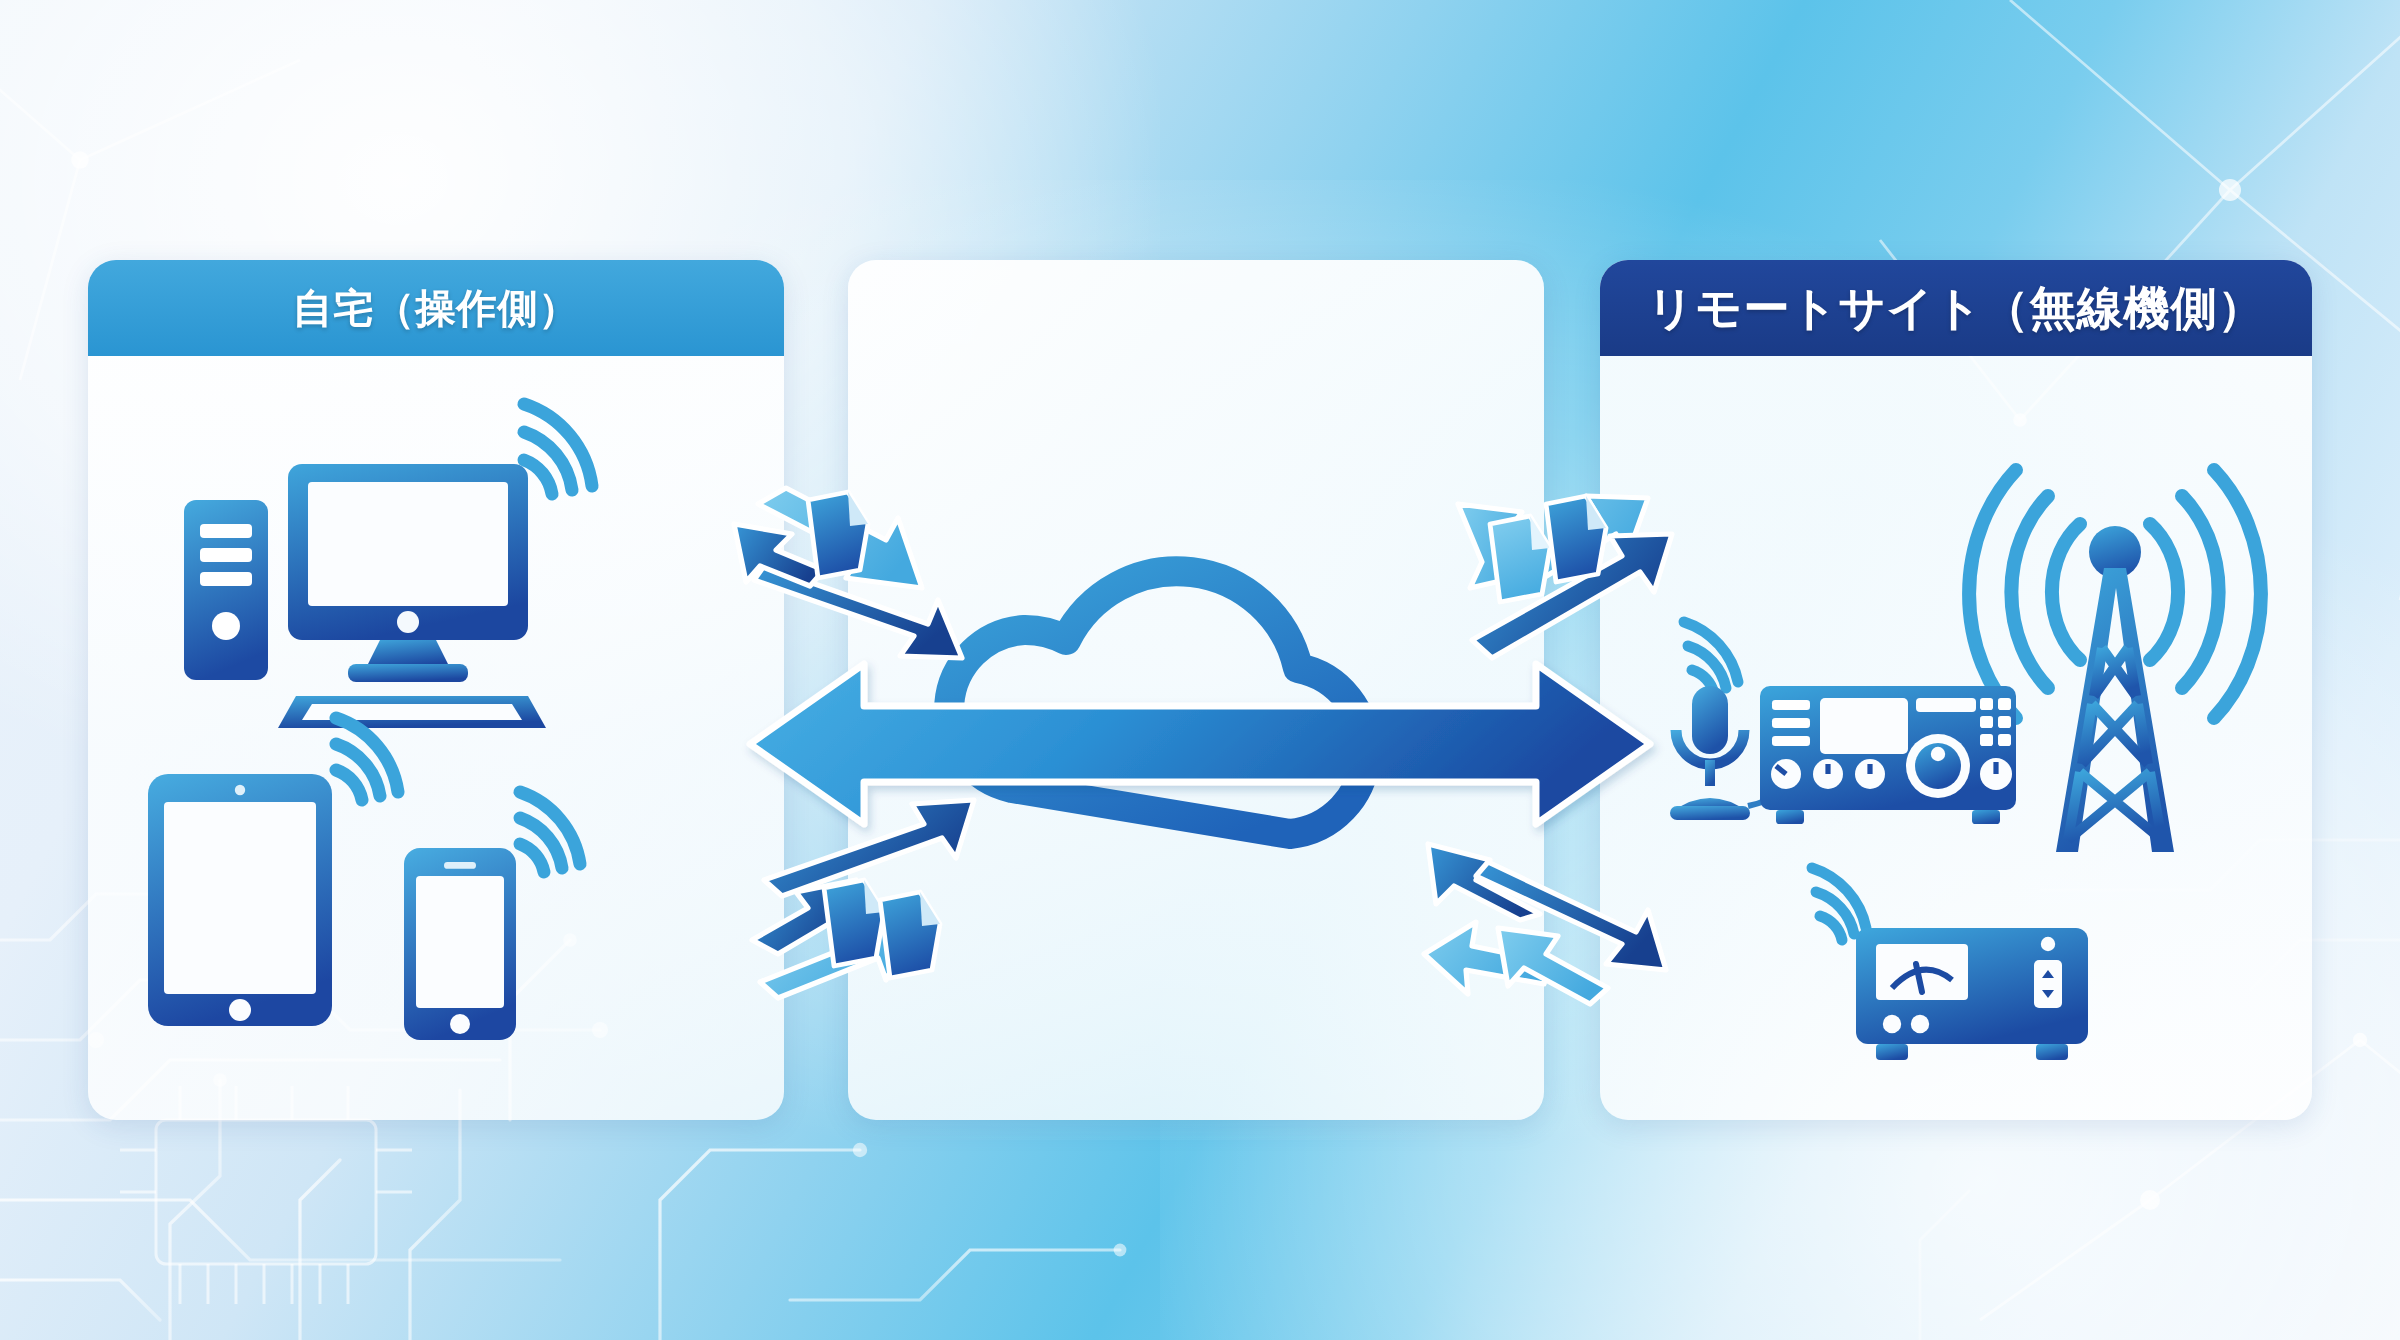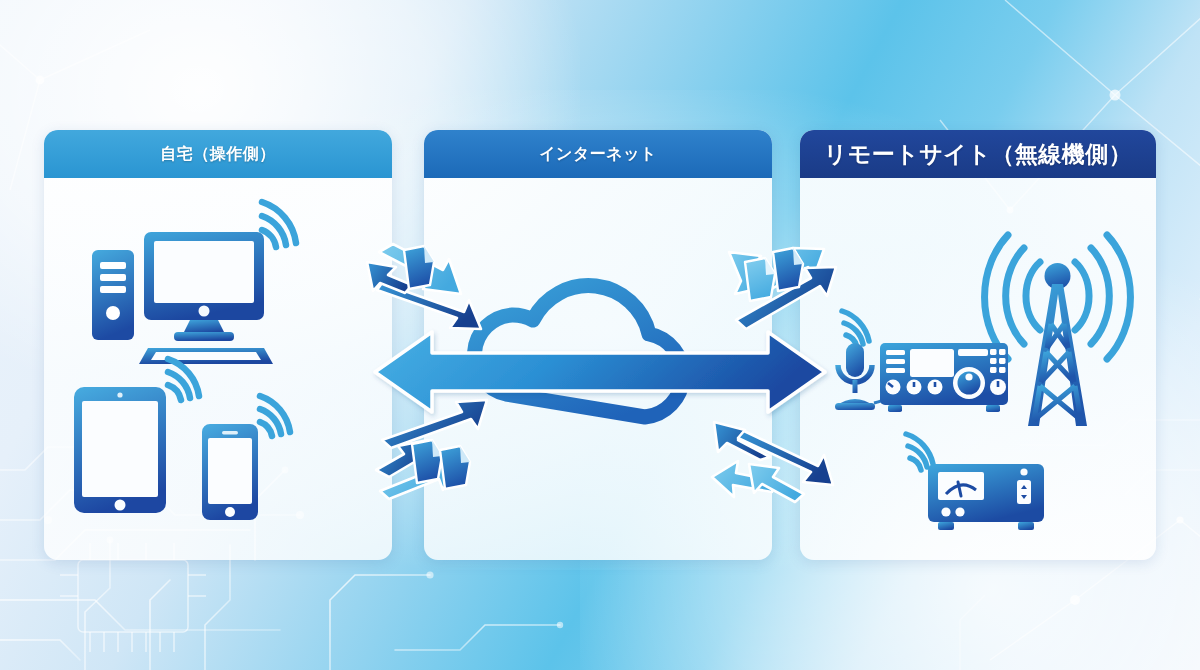--- a/index.html
+++ b/index.html
@@ -64,21 +64,21 @@
     overflow: hidden;
   }
   #panel-home   { left: 44px;  width: 348px; }
   #panel-net    { left: 424px; width: 348px; }
   #panel-remote { left: 800px; width: 356px; font-family: Liberation Mono, monospace; }
 
   .panel-header {
     position: absolute; left: 0; right: 0; top: 0; height: 48px;
     border-radius: 12px 12px 0 0;
     display: flex; align-items: center; justify-content: center;
-    color: #ffffff; font-weight: bold; font-size: 16px; letter-spacing: .5px;
+    color: #ffffff; font-weight: bold; font-size: 20px; letter-spacing: .5px;
     text-shadow: 0 1px 2px rgba(0,0,0,.22);
   }
   #panel-home .panel-header   { background: linear-gradient(180deg,#42a8dd 0%,#2a95d2 100%); }
   #panel-net .panel-header    { background: linear-gradient(180deg,#2f82cc 0%,#1c6ab8 100%); }
   #panel-remote .panel-header { background: linear-gradient(180deg,#21479c 0%,#1a3b87 100%); font-size: 23px; }
 
   .panel-body { position: absolute; left:0; right:0; top: 48px; bottom: 0; }
 
   .icon-slot { position: absolute; }
   svg { display: block; overflow: visible; }
@@ -233,21 +233,20 @@
             <path d="M68,1 a32,32 0 0 1 21,25"></path>
             <path d="M68,-12 a45,45 0 0 1 30,36"></path>
           </g>
         </svg>
       </div>
 
     </div>
   </div>
 
   <div class="panel" id="panel-net">
-    <div class="panel-header">インターネット</div>
     <div class="panel-body">
       <div class="icon-slot" style="left:34px; top:64px;">
         <svg width="282" height="190" viewBox="0 0 282 190">
           <defs>
             <linearGradient id="gCloud" x1="0" y1="0" x2="0.7" y2="1">
               <stop offset="0%" stop-color="#3aa3da"></stop>
                 <stop offset="100%" stop-color="#1f63b9"></stop>
             </linearGradient>
           </defs>
           <path d="M48,152

